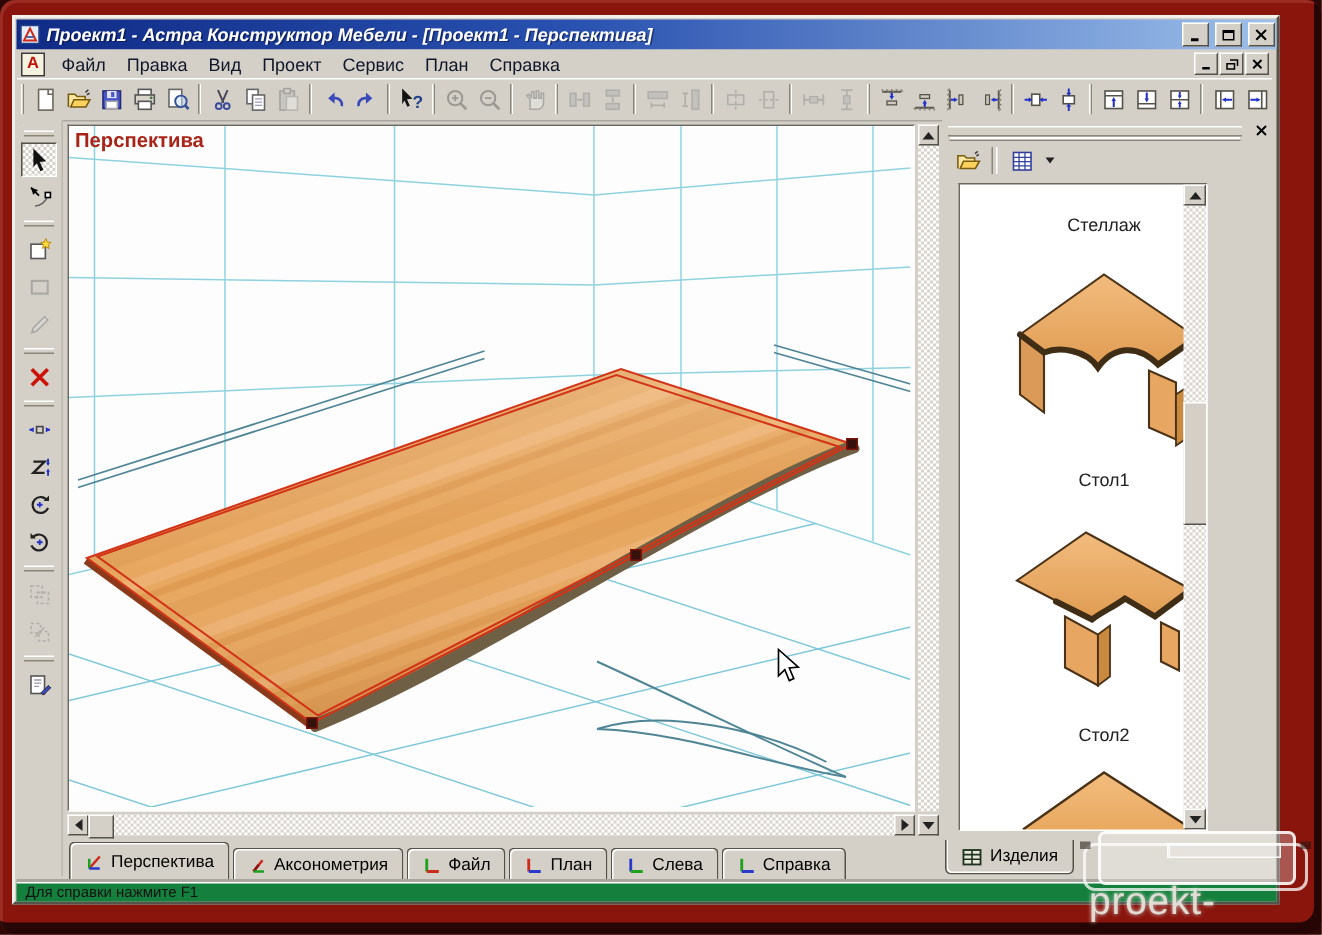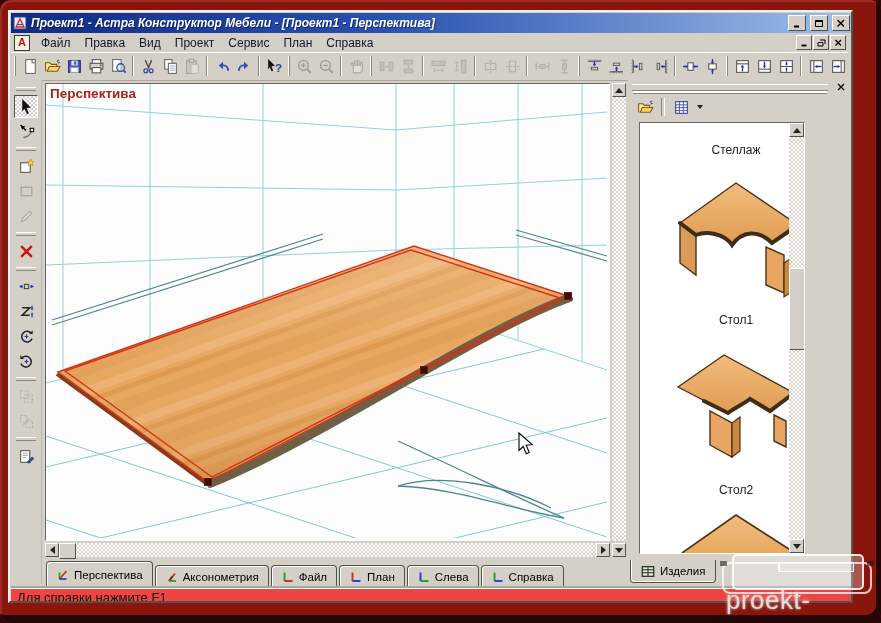--- a/index.html
+++ b/index.html
@@ -57,22 +57,22 @@
   .arr.left{border-right:5px solid #222;margin-left:-4px;}
   .arr.right{border-left:5px solid #222;margin-right:-4px;}
   .thumb{position:absolute;background:#d4d0c8;border:1px solid;border-color:#fff #55524a #55524a #fff;}
   
   .tabsrow{left:36px;top:549px;height:26px;display:flex;align-items:flex-end;}
   .vtab{height:21px;display:flex;align-items:center;gap:4px;padding:0 9px;background:#d4d0c8;
         border:1px solid #55524a;border-bottom:none;border-radius:4px 4px 0 0;margin-right:2px;
         box-shadow:inset 1px 1px 0 #fff;font-size:11.5px;white-space:nowrap;}
   .vtab.active{height:25px;box-shadow:inset 1px 1px 0 #fff,0 2px 0 #d4d0c8;}
   
-  .statusbar{left:1px;top:576px;width:837px;height:14px;background:#ef4444;border-top:1px solid #fff;
-             box-shadow:0 -2px 0 #aaa69e;padding:1px 6px;font-size:13px;color:#111;}
+  .statusbar{left:1px;top:576px;width:837px;height:14px;background:#15803d;border-top:1px solid #fff;
+             box-shadow:0 -2px 0 #aaa69e;padding:1px 6px;font-size:10px;color:#111;}
   
   .libpanel{left:618px;top:68px;width:221px;height:506px;background:#d4d0c8;}
   .libgrip{position:absolute;left:4px;top:4px;width:196px;height:5px;
            border-top:1px solid #fff;border-bottom:1px solid #8a8678;
            box-shadow:0 3px 0 -1px #fff,0 4px 0 -1px #8a8678;}
   .libclose{position:absolute;right:2px;top:1px;width:12px;height:12px;display:flex;align-items:center;justify-content:center;}
   .libtools{position:absolute;left:4px;top:14px;height:26px;display:flex;align-items:center;}
   .libbtn{width:26px;height:23px;display:flex;align-items:center;justify-content:center;}
   .caret{width:0;height:0;border:3.5px solid transparent;border-top:4.5px solid #222;margin:3px 0 0 3px;}
   .listbox{position:absolute;left:11px;top:42px;width:166px;height:432px;background:#fff;

